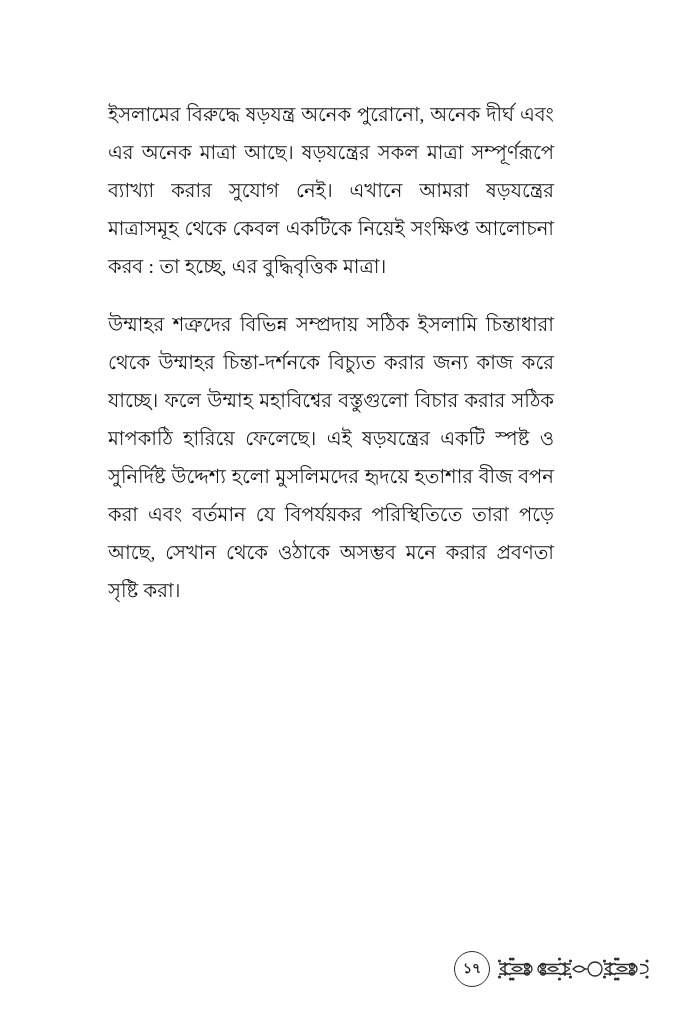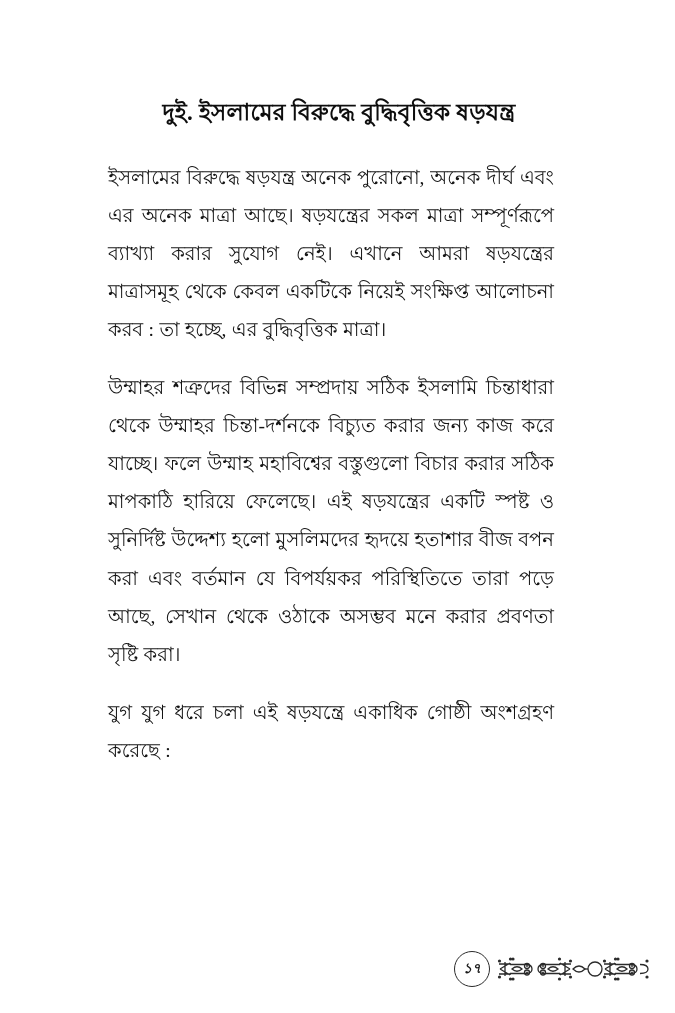--- a/index.html
+++ b/index.html
@@ -45,21 +45,20 @@
     margin-bottom: 0;
   }
 
   
   .page-footer {
     position: absolute;
     left: 0;
     right: 0;
     bottom: 26px;
     height: 46px;
-    font-style: italic;
   }
   .footer-inner {
     position: absolute;
     right: 18px;
     bottom: 0;
     display: flex;
     align-items: center;
     gap: 7px;
   }
   .page-number-badge {
@@ -81,28 +80,26 @@
     flex: none;
   }
 </style>
 </head>
 <body>
 
 <div class="page">
 
   <div class="content">
 
-    <h1 class="chapter-title">দুই. ইসলামের বিরুদ্ধে বুদ্ধিবৃত্তিক ষড়যন্ত্র</h1>
 
     <p class="body-para">ইসলামের বিরুদ্ধে ষড়যন্ত্র অনেক পুরোনো, অনেক দীর্ঘ এবং এর অনেক মাত্রা আছে। ষড়যন্ত্রের সকল মাত্রা সম্পূর্ণরূপে ব্যাখ্যা করার সুযোগ নেই। এখানে আমরা ষড়যন্ত্রের মাত্রাসমূহ থেকে কেবল একটিকে নিয়েই সংক্ষিপ্ত আলোচনা করব : তা হচ্ছে, এর বুদ্ধিবৃত্তিক মাত্রা।</p>
 
     <p class="body-para">উম্মাহর শত্রুদের বিভিন্ন সম্প্রদায় সঠিক ইসলামি চিন্তাধারা থেকে উম্মাহর চিন্তা-দর্শনকে বিচ্যুত করার জন্য কাজ করে যাচ্ছে। ফলে উম্মাহ মহাবিশ্বের বস্তুগুলো বিচার করার সঠিক মাপকাঠি হারিয়ে ফেলেছে। এই ষড়যন্ত্রের একটি স্পষ্ট ও সুনির্দিষ্ট উদ্দেশ্য হলো মুসলিমদের হৃদয়ে হতাশার বীজ বপন করা এবং বর্তমান যে বিপর্যয়কর পরিস্থিতিতে তারা পড়ে আছে, সেখান থেকে ওঠাকে অসম্ভব মনে করার প্রবণতা সৃষ্টি করা।</p>
 
 
-    <p class="body-para">যুগ যুগ ধরে চলা এই ষড়যন্ত্রে একাধিক গোষ্ঠী অংশগ্রহণ করেছে :</p>
 
   </div>
 
   <div class="page-footer">
     <div class="footer-inner">
 
       <div class="page-number-badge">
         <span>১৭</span>
       </div>
 

